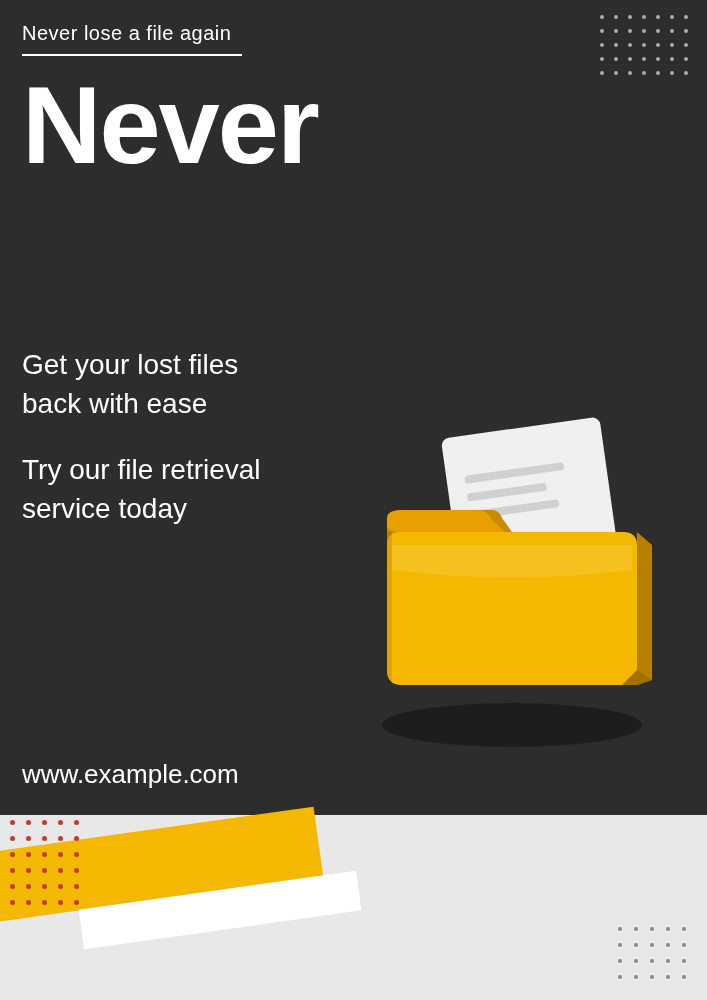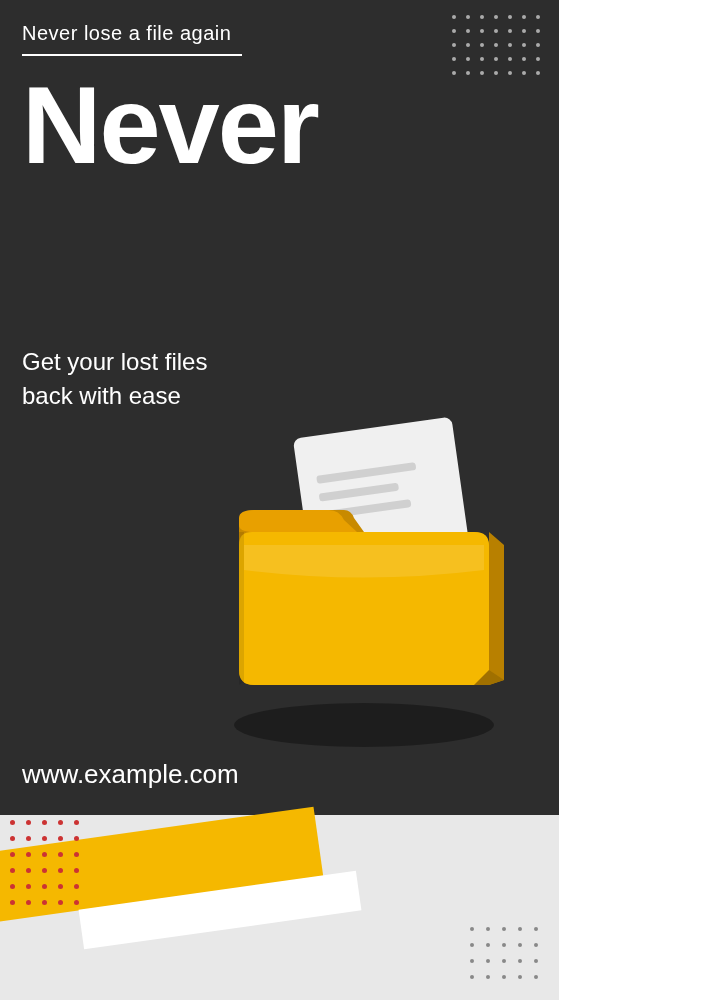--- a/index.html
+++ b/index.html
@@ -5,21 +5,21 @@
     * { margin: 0; padding: 0; box-sizing: border-box; }
 
     body {
       width: 707px;
       height: 1000px;
       overflow: hidden;
       font-family: 'Arial', sans-serif;
     }
 
     .poster {
-      width: 559px;
+      width: 707px;
       height: 1000px;
       position: relative;
       background-color: #2d2d2d;
       overflow: hidden;
     }
 
     
     .top-section {
       position: absolute;
       top: 0;
@@ -144,21 +144,21 @@
       line-height: 1.0;
       letter-spacing: -2px;
     }
 
     
     .desc-1 {
       position: absolute;
       top: 345px;
       left: 22px;
       color: #ffffff;
-      font-size: 24px;
+      font-size: 28px;
       font-weight: 400;
       line-height: 1.4;
     }
 
     .desc-2 {
       position: absolute;
       top: 450px;
       left: 22px;
       color: #ffffff;
       font-size: 28px;
@@ -244,20 +244,23 @@
   <div class="subtitle-line"></div>
 
   <div class="main-title">
     <div>Never</div>
   </div>
 
   <div class="desc-1">
     Get your lost files<br>back with ease
   </div>
 
+  <div class="desc-2">
+    Try our file retrieval<br>service today
+  </div>
 
   <div class="url-text">www.example.com</div>
 
   <div class="yellow-stripe"></div>
 
   <div class="white-stripe"></div>
 
   <div class="dots-bottom-left">
     <div class="dot-red"></div>
       <div class="dot-red"></div>

